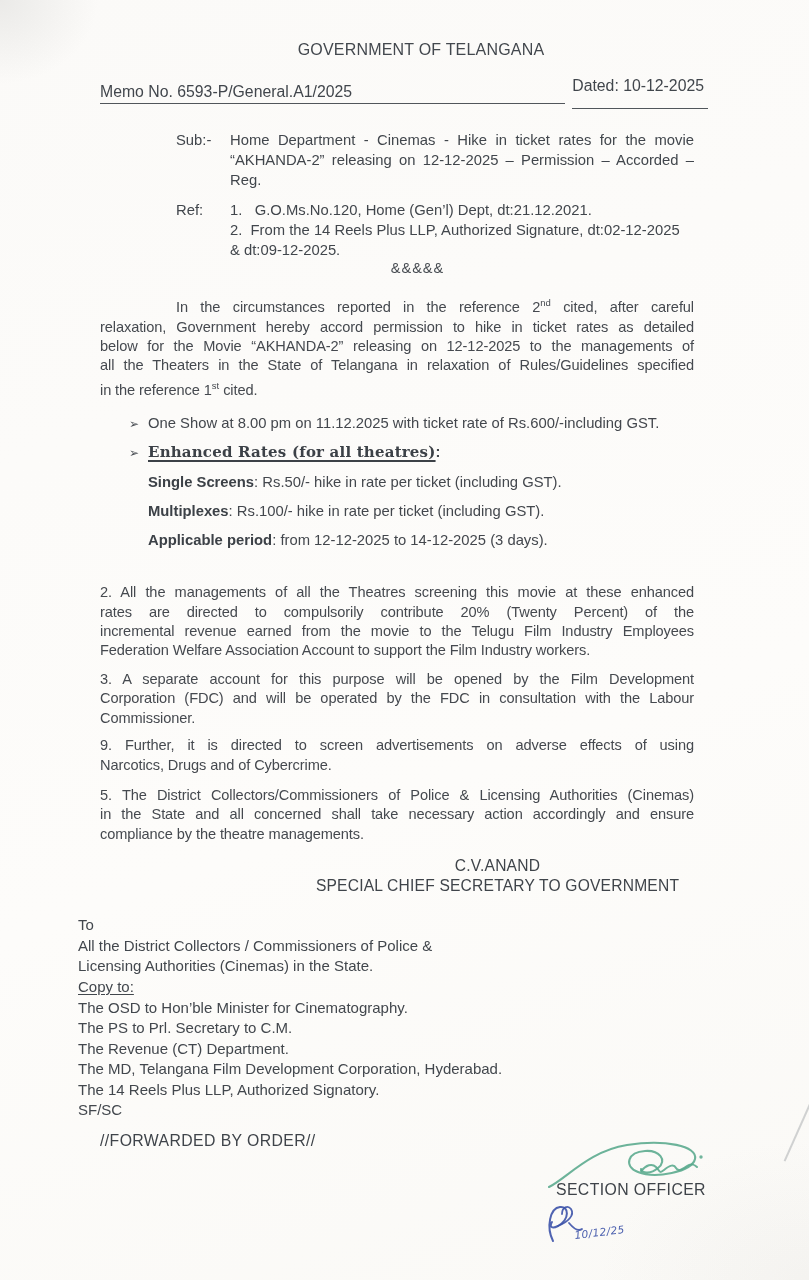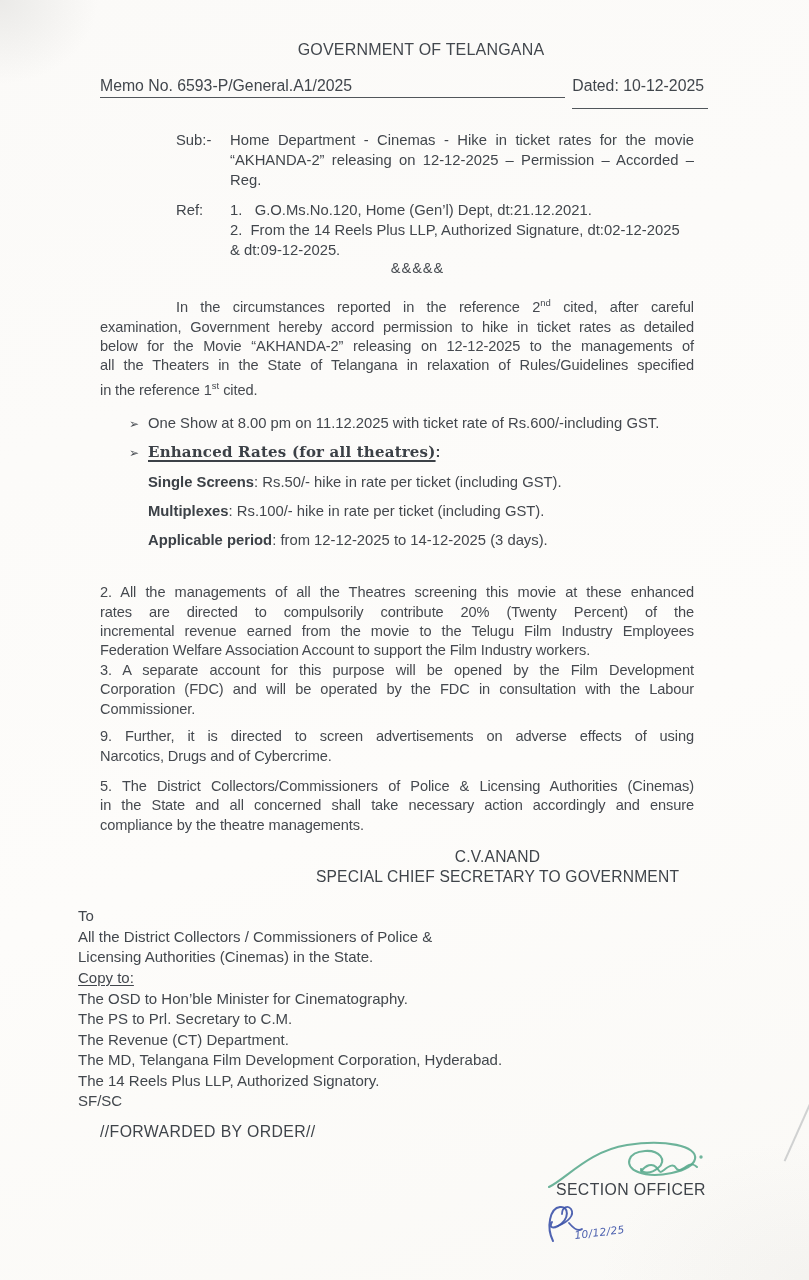--- a/index.html
+++ b/index.html
@@ -10,21 +10,21 @@
     background:
       radial-gradient(140px 120px at 0px 0px, rgba(160,160,158,0.18), rgba(160,160,158,0) 70%),
       radial-gradient(300px 200px at 100% 100%, rgba(190,188,184,0.10), rgba(190,188,184,0) 70%),
       linear-gradient(160deg,#fbfaf8 0%,#fdfcfa 60%,#faf9f6 100%);
     font-family:"Liberation Sans", sans-serif;
     color:#41464c;
     overflow:hidden;
   }
   .header{ padding-top:40px; margin-left:33px; text-align:center;
     font-size:16px; line-height:20px; letter-spacing:0.2px; color:#43484e;}
-  .memo-row{ display:flex; align-items:flex-start; margin:17px 101px 0 100px;
+  .memo-row{ display:flex; align-items:center; margin:17px 101px 0 100px;
     font-size:15.8px; line-height:17px;}
   .memo-row .memo-left{ flex:1; border-bottom:1.6px solid #51565b; padding-bottom:3px;}
   .memo-row .memo-right{ border-bottom:1.6px solid #51565b; padding-bottom:14px; margin-left:7px; padding-right:4px;}
   .label-row{ display:flex; margin:21px 115px 0 176px; font-size:14.8px; line-height:20.2px;}
   .label-row .lbl{ flex:0 0 54px;}
   .label-row .lbl-txt{ flex:1;}
   .jline{ text-align:justify; text-align-last:justify; }
   .ref-block{ margin-top:9px; }
   .ref-line{ white-space:pre-wrap; }
   .divider{ margin-top:0px; text-align:center; transform:translateX(13px);
@@ -37,21 +37,21 @@
   .bullets{ margin:14px 115px 0 129px; font-size:14.8px; line-height:19px; color:#43474d;}
   .b-row{ display:flex; }
   .b-row .arr{ flex:0 0 19px; font-size:12px; padding-top:1px; color:#4a4f55;}
   .b-enh{ margin-top:9px;}
   .enh-head{ font-family:"DejaVu Serif", serif; font-weight:700; font-size:15px;
     letter-spacing:0.2px; color:#3c4147;
     text-decoration:underline; text-decoration-thickness:1.5px; text-underline-offset:3px;}
   .rate-row{ margin:10px 0 0 19px;}
   .rate-row b{ color:#3c4147; letter-spacing:0;}
   .p-after{ margin-top:33px;}
-  .p-mid{ margin-top:0;}
+  .p-mid{ margin-top:9px;}
   .p-4{ margin-top:8px;}
   .p-5{ margin-top:11px;}
   .signatory{ margin:12px 114px 0 auto; width:395px; text-align:center;
     font-size:15.6px; line-height:19.5px; letter-spacing:0.2px; color:#3f444a;}
   .footer{ margin:20px 0 0 78px; font-size:15px; line-height:20.6px; color:#42474d;}
   .copy-label{ text-decoration:underline; text-underline-offset:2px;}
   .forwarded{ margin:11px 115px 0 100px; text-align:left; font-size:15.8px;
     letter-spacing:0.4px; color:#3f444a;}
   .sig-green{ position:absolute; left:545px; top:1136px;}
   .officer-title{ position:absolute; left:556px; top:1181px; font-size:15.8px;
@@ -89,21 +89,21 @@
       <div class="ref-line">1.   G.O.Ms.No.120, Home (Gen’l) Dept, dt:21.12.2021.</div>
       <div class="ref-line">2.  From the 14 Reels Plus LLP, Authorized Signature, dt:02-12-2025</div>
       <div class="ref-line">&amp; dt:09-12-2025.</div>
     </div>
   </div>
 
   <div class="divider">&amp;&amp;&amp;&amp;&amp;</div>
 
   <div class="para p1">
     <div class="jline indent"><span>In the circumstances reported in the reference 2</span><sup class="ss">nd</sup><span> cited, after careful</span></div>
-    <div class="jline">examination, Government hereby accord permission to hike in ticket rates as detailed</div>
+    <div class="jline">relaxation, Government hereby accord permission to hike in ticket rates as detailed</div>
     <div class="jline">below for the Movie “AKHANDA-2” releasing on 12-12-2025 to the managements of</div>
     <div class="jline">all the Theaters in the State of Telangana in relaxation of Rules/Guidelines specified</div>
     <div><span>in the reference 1</span><sup class="ss">st</sup><span> cited.</span></div>
   </div>
 
   <div class="bullets">
     <div class="b-row">
       <span class="arr">➢</span>
       <span>One Show at 8.00 pm on 11.12.2025 with ticket rate of Rs.600/-including GST.</span>
     </div>

